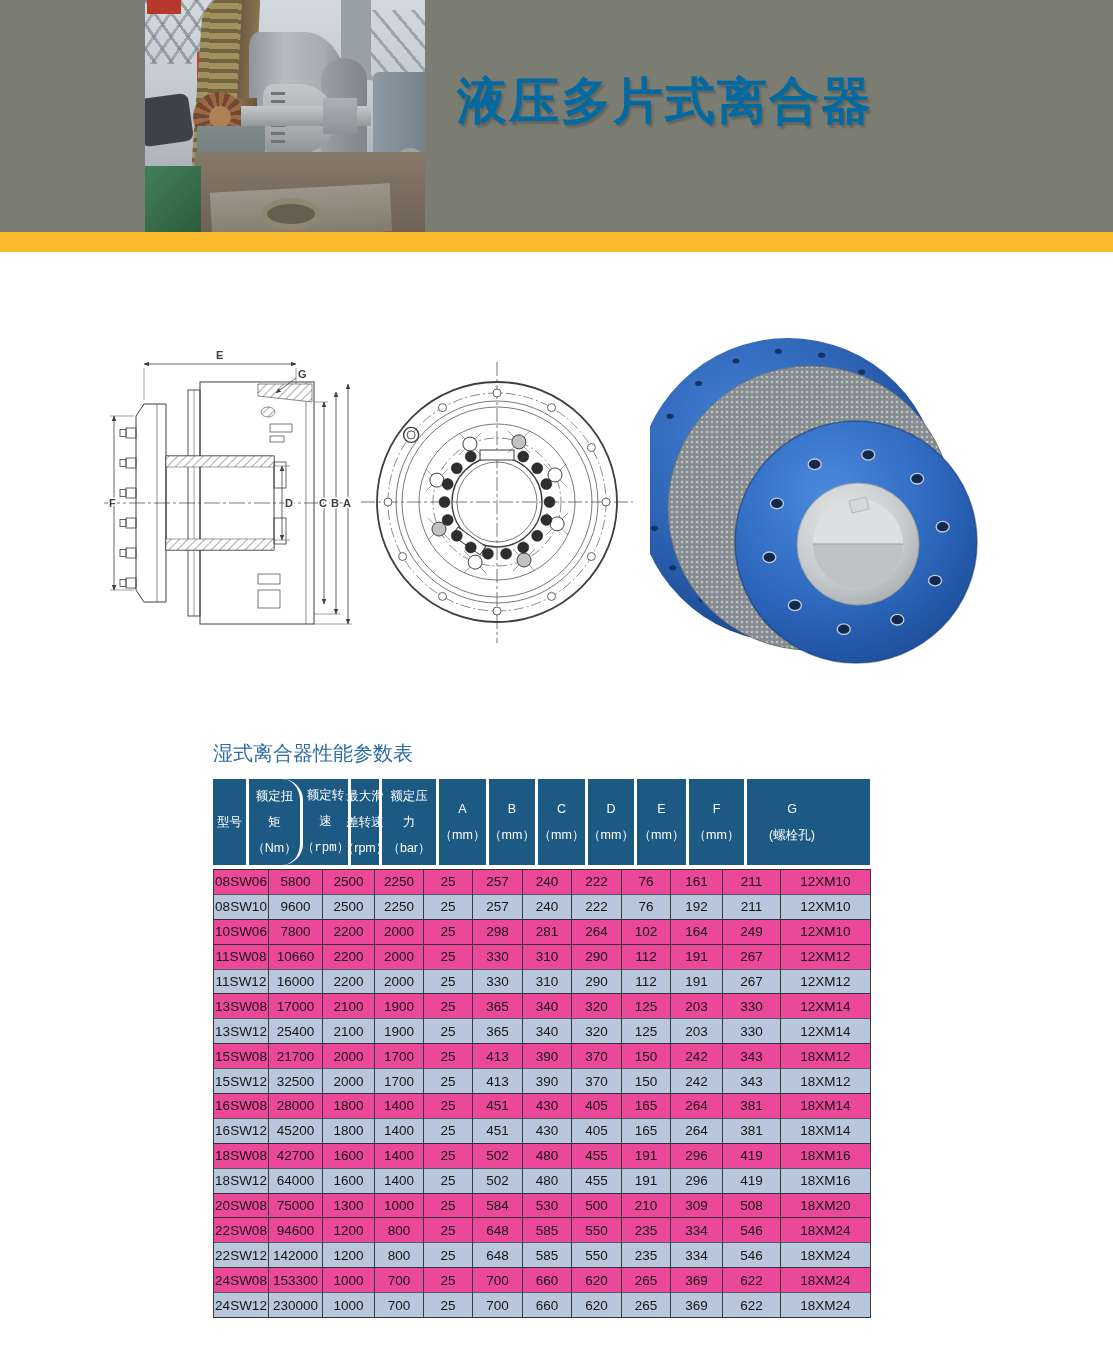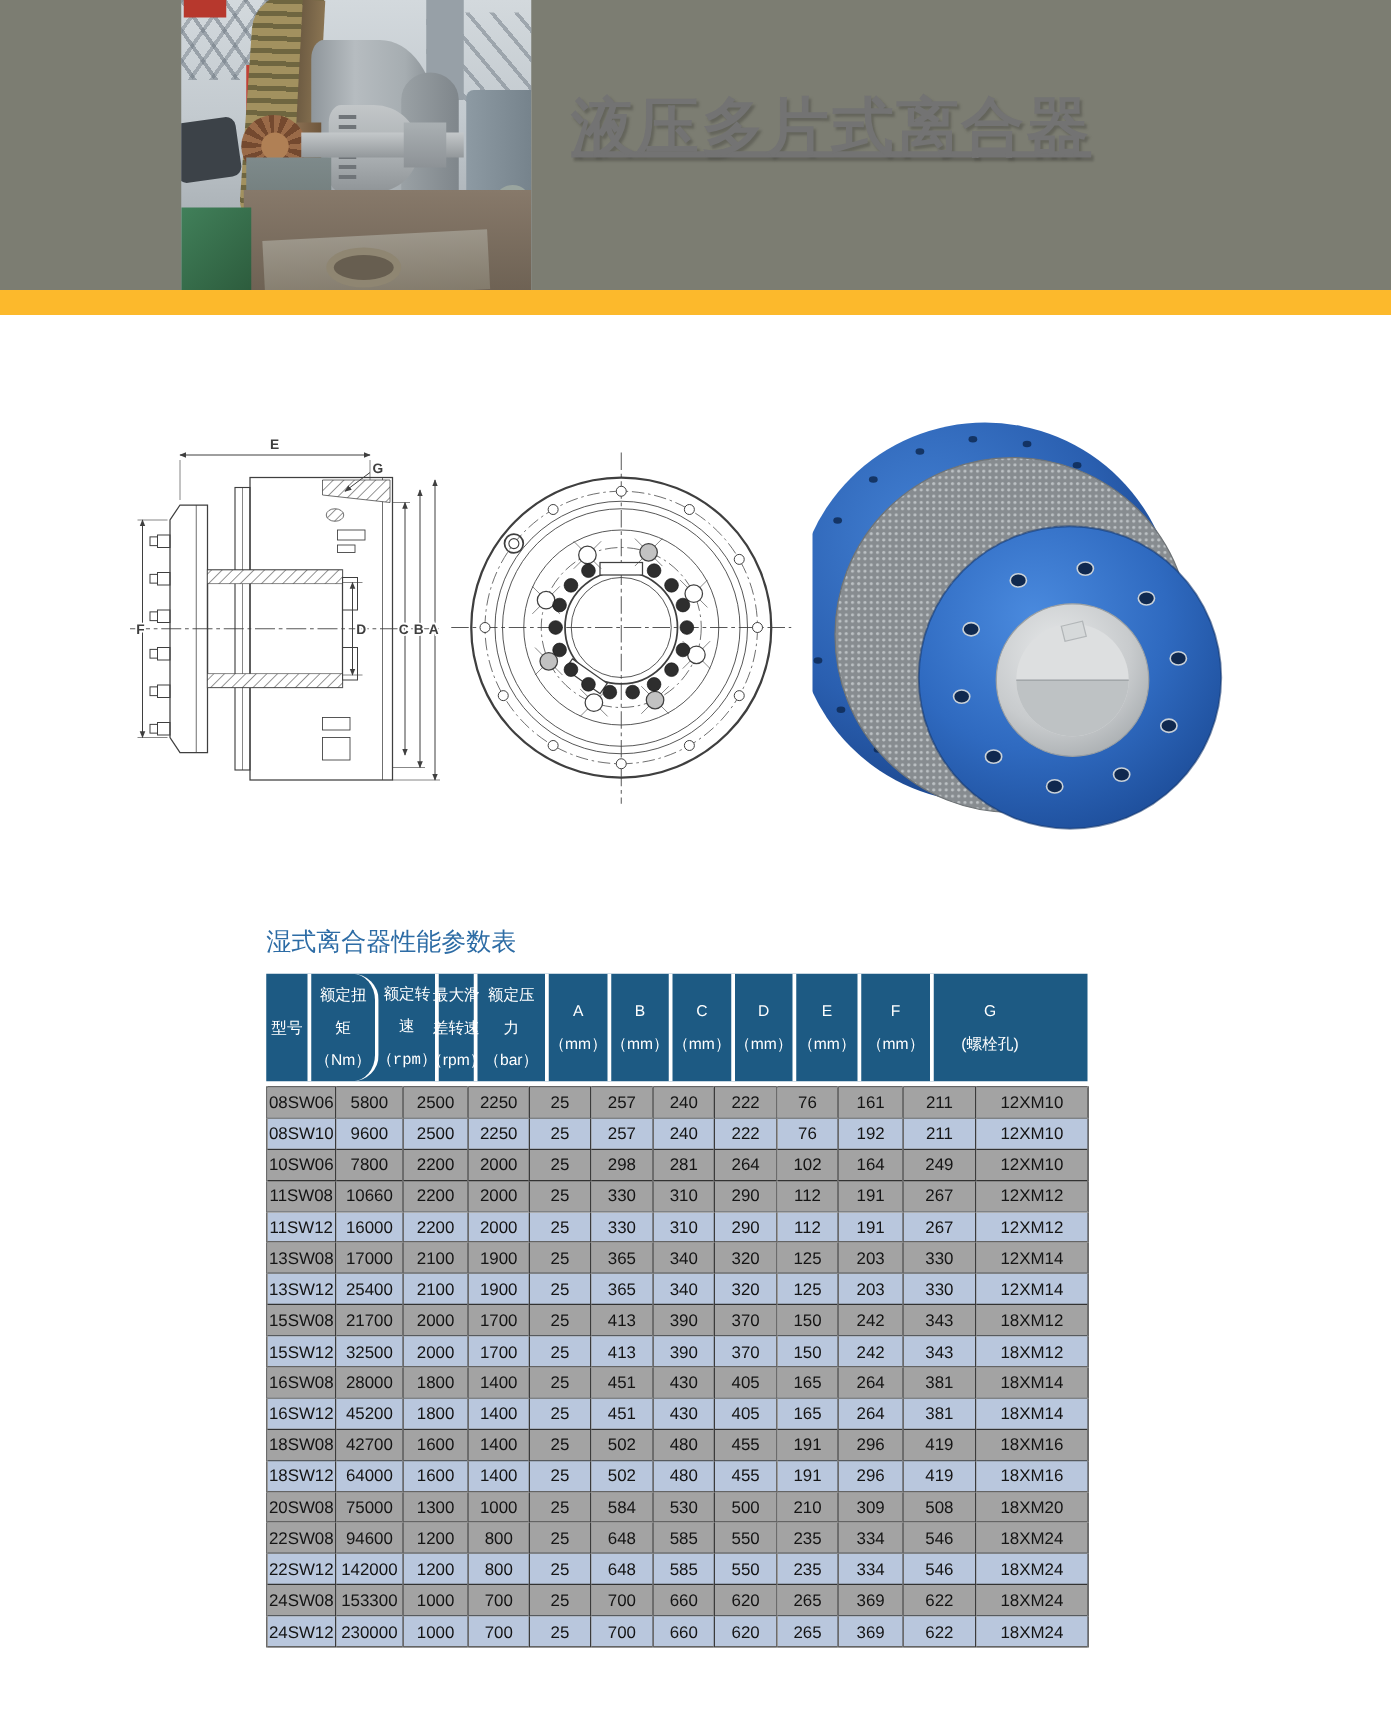--- a/index.html
+++ b/index.html
@@ -4,22 +4,22 @@
 <style>
   * { margin:0; padding:0; box-sizing:border-box; }
   html,body { background:#ffffff; }
   body { font-family:"Liberation Sans", sans-serif; }
   .page { position:relative; width:1113px; height:1367px; background:#fff; overflow:hidden; }
 
   
   .banner { position:absolute; left:0; top:0; width:1113px; height:232px; background:#7c7d72; }
   .accent-stripe { position:absolute; left:0; top:232px; width:1113px; height:20px; background:#fcb92c; }
   .page-title { position:absolute; left:457px; top:68px; font-size:50px; font-weight:bold;
-                color:#737373; letter-spacing:2px; white-space:nowrap;
-                text-shadow:2px 3px 2px rgba(70,70,64,.45);text-decoration:underline; }
+                color:#0369a1; letter-spacing:2px; white-space:nowrap;
+                text-shadow:2px 3px 2px rgba(70,70,64,.45); }
 
   
   .photo { position:absolute; left:145px; top:0; width:280px; height:232px; overflow:hidden;
            background:linear-gradient(180deg,#d3d9dd 0%,#c3cacf 40%,#aeb5ba 70%,#9aa1a5 100%); }
   .photo div { position:absolute; }
   .ph-truss1 { left:-8px; top:-6px; width:85px; height:70px;
       background:repeating-linear-gradient(55deg, rgba(110,120,130,.55) 0 3px, transparent 3px 14px),
                  repeating-linear-gradient(-55deg, rgba(110,120,130,.45) 0 3px, transparent 3px 14px); }
   .ph-truss2 { right:-6px; top:10px; width:90px; height:80px;
       background:repeating-linear-gradient(50deg, rgba(110,120,130,.5) 0 3px, transparent 3px 15px); }
@@ -67,21 +67,21 @@
   .thead { position:absolute; left:213px; top:779px; width:657px; height:86px; display:flex; background:#1d5a83; }
   .hcell { display:flex; flex-direction:column; justify-content:center; align-items:center;
            color:#fff; font-size:12.5px; border-right:3px solid #ffffff; height:86px; }
   .hcell:last-child { border-right:none; }
   .hline { line-height:26px; white-space:nowrap; }
   .tbody-wrap { position:absolute; left:213px; top:869px; width:657px; }
   table.params { border-collapse:collapse; table-layout:fixed; width:657px; }
   table.params td { border-right:1px solid #3b3b3b; text-align:center; font-size:13.5px; color:#141414;
                     height:24.9px; padding:0; overflow:hidden; white-space:nowrap; }
   table.params td:first-child { border-left:1px solid #3b3b3b; }
-  table.params tr { border-top:1px solid #565a5e; background:#a3a3a3; }
+  table.params tr { border-top:1px solid #565a5e; background:#ec4899; }
   table.params tr.w { border-top:1.8px solid #323232; }
   table.params tr.alt { background:#b9c7dd; }
   table.params tr:last-child { border-bottom:1.8px solid #323232; }
 </style>
 </head>
 <body>
 
 <div class="page">
 
   <div class="banner"></div>

